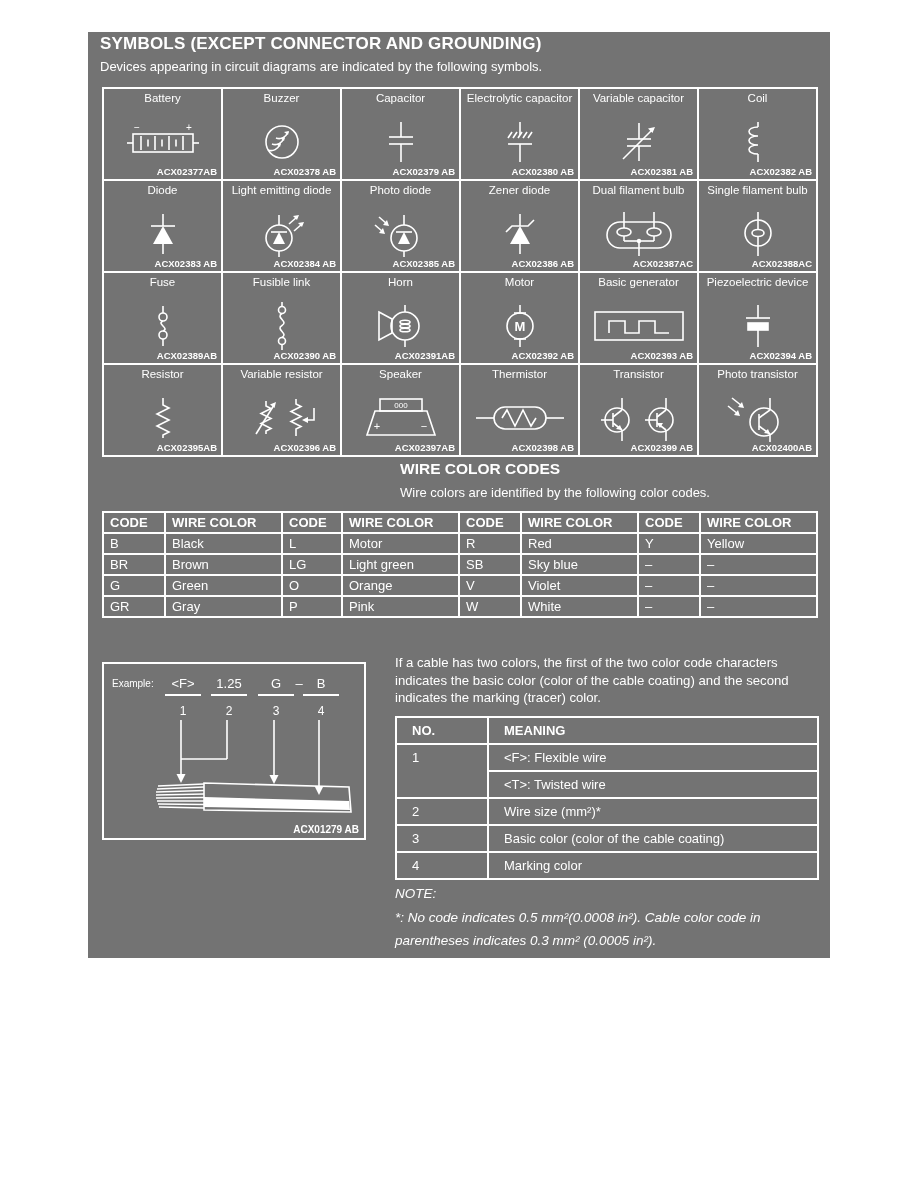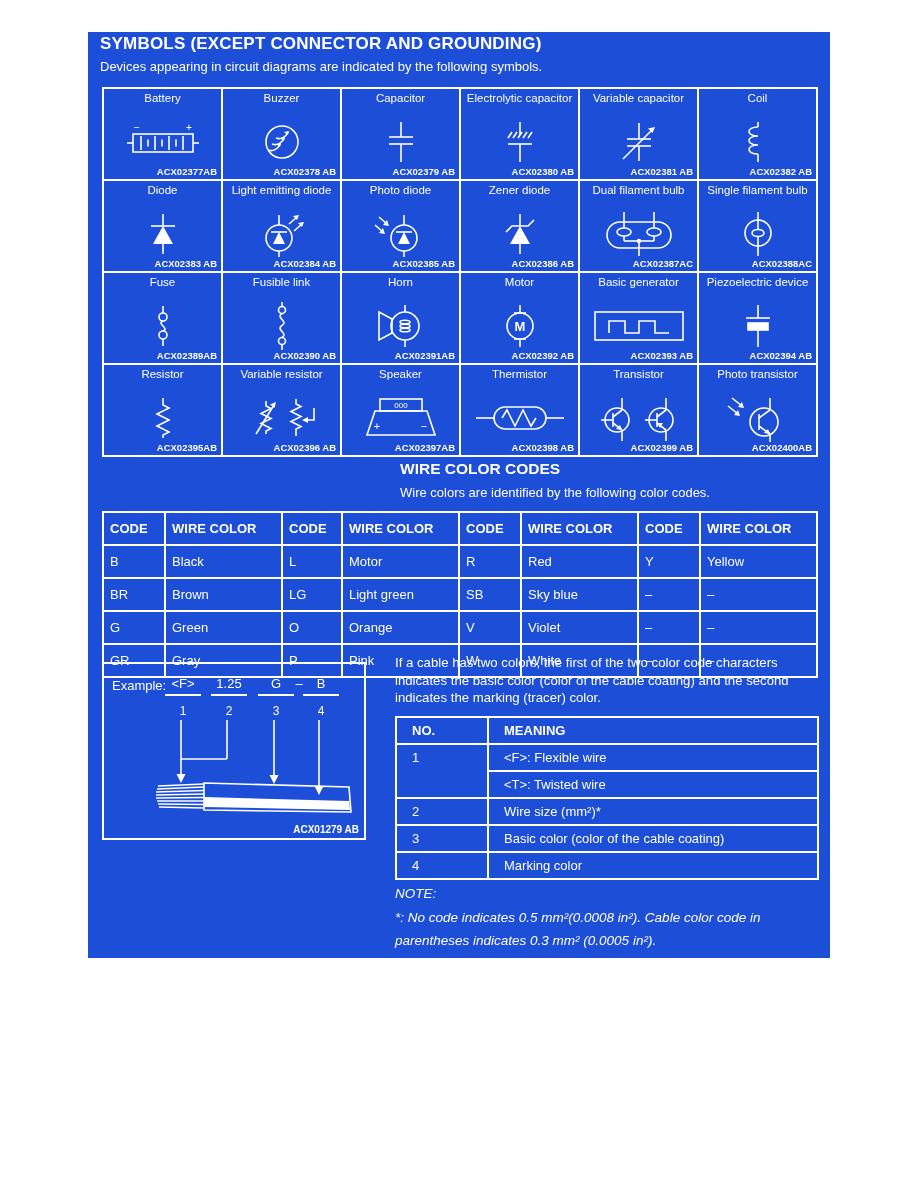--- a/index.html
+++ b/index.html
@@ -1,43 +1,43 @@
 <!DOCTYPE html>
 <html><head>
 <meta charset="utf-8">
 <style>
   html,body{margin:0;padding:0;background:#fff;}
   .page{position:relative;width:918px;height:1188px;background:#fff;overflow:hidden;
         font-family:"Liberation Sans", sans-serif;}
-  .panel{position:absolute;left:88px;top:32px;width:742px;height:926px;background:#1d4ed8;color:#fff;}
+  .panel{position:absolute;left:88px;top:32px;width:742px;height:926px;background:#737373;color:#fff;}
   .panel h1{position:absolute;left:12px;top:2px;margin:0;font-size:17px;font-weight:bold;letter-spacing:.2px;}
   .sub{position:absolute;left:12px;top:27px;margin:0;font-size:13px;}
   
   .symtab{position:absolute;left:14px;top:55px;width:716px;border-collapse:collapse;table-layout:fixed;}
   .symtab td{border:2px solid #fff;height:90px;padding:0;vertical-align:top;}
   .cell{position:relative;height:90px;display:flex;flex-direction:column;align-items:center;}
   .lbl{font-size:11.5px;text-align:center;line-height:13px;padding-top:3px;}
   .art{flex:1;display:flex;align-items:center;justify-content:center;overflow:hidden;width:100%;}
   .art svg{max-height:100%;}
   .code{position:absolute;right:4px;bottom:2px;font-size:9.5px;font-weight:bold;letter-spacing:0;}
   
   .sym line,.sym path,.sym rect,.sym circle,.sym ellipse,.sym polyline{stroke:#fff;stroke-width:1.6;fill:none;}
   .sym polygon{fill:#fff;stroke:none;}
   .sym polygon.ol{fill:none;stroke:#fff;stroke-width:1.6;}
   .sym rect.fl{fill:#fff;}
   .sym text{fill:#fff;stroke:none;font-family:"Liberation Sans",sans-serif;}
   
   .wct{position:absolute;left:312px;top:428px;margin:0;font-size:15.5px;font-weight:bold;}
   .sub2{position:absolute;left:312px;top:453px;margin:0;font-size:13px;}
   .wiretab{position:absolute;left:14px;top:479px;width:716px;border-collapse:collapse;table-layout:fixed;font-size:13px;}
-  .wiretab th,.wiretab td{border:2px solid #fff;text-align:left;padding:6px 6px;height:19px;}
+  .wiretab th,.wiretab td{border:2px solid #fff;text-align:left;padding:0 6px;height:19px;}
   .wiretab th{font-weight:bold;}
   
   .example-box{position:absolute;left:14px;top:630px;width:264px;height:178px;border:2px solid #fff;box-sizing:border-box;}
-  .ex-label{position:absolute;left:8px;top:14px;font-size:13px;}
+  .ex-label{position:absolute;left:8px;top:14px;font-size:10px;}
   .tok{position:absolute;top:12px;width:36px;text-align:center;font-size:13px;border-bottom:2px solid #fff;padding-bottom:3px;}
   .dash{position:absolute;top:12px;width:14px;text-align:center;font-size:13px;}
   .num{position:absolute;top:40px;width:36px;text-align:center;font-size:12px;}
   .exsvg{position:absolute;left:0;top:56px;}
   .ex-code{position:absolute;right:5px;bottom:3px;font-size:10px;font-weight:bold;}
   
   .cable-note{position:absolute;left:307px;top:622px;width:434px;margin:0;font-size:13.2px;line-height:17.5px;}
   .meaningtab{position:absolute;left:307px;top:684px;width:424px;border-collapse:collapse;font-size:13px;table-layout:fixed;}
   .meaningtab th,.meaningtab td{border:2px solid #fff;text-align:left;padding:5px 15px;height:15px;vertical-align:top;}
   .meaningtab th{font-weight:bold;}

